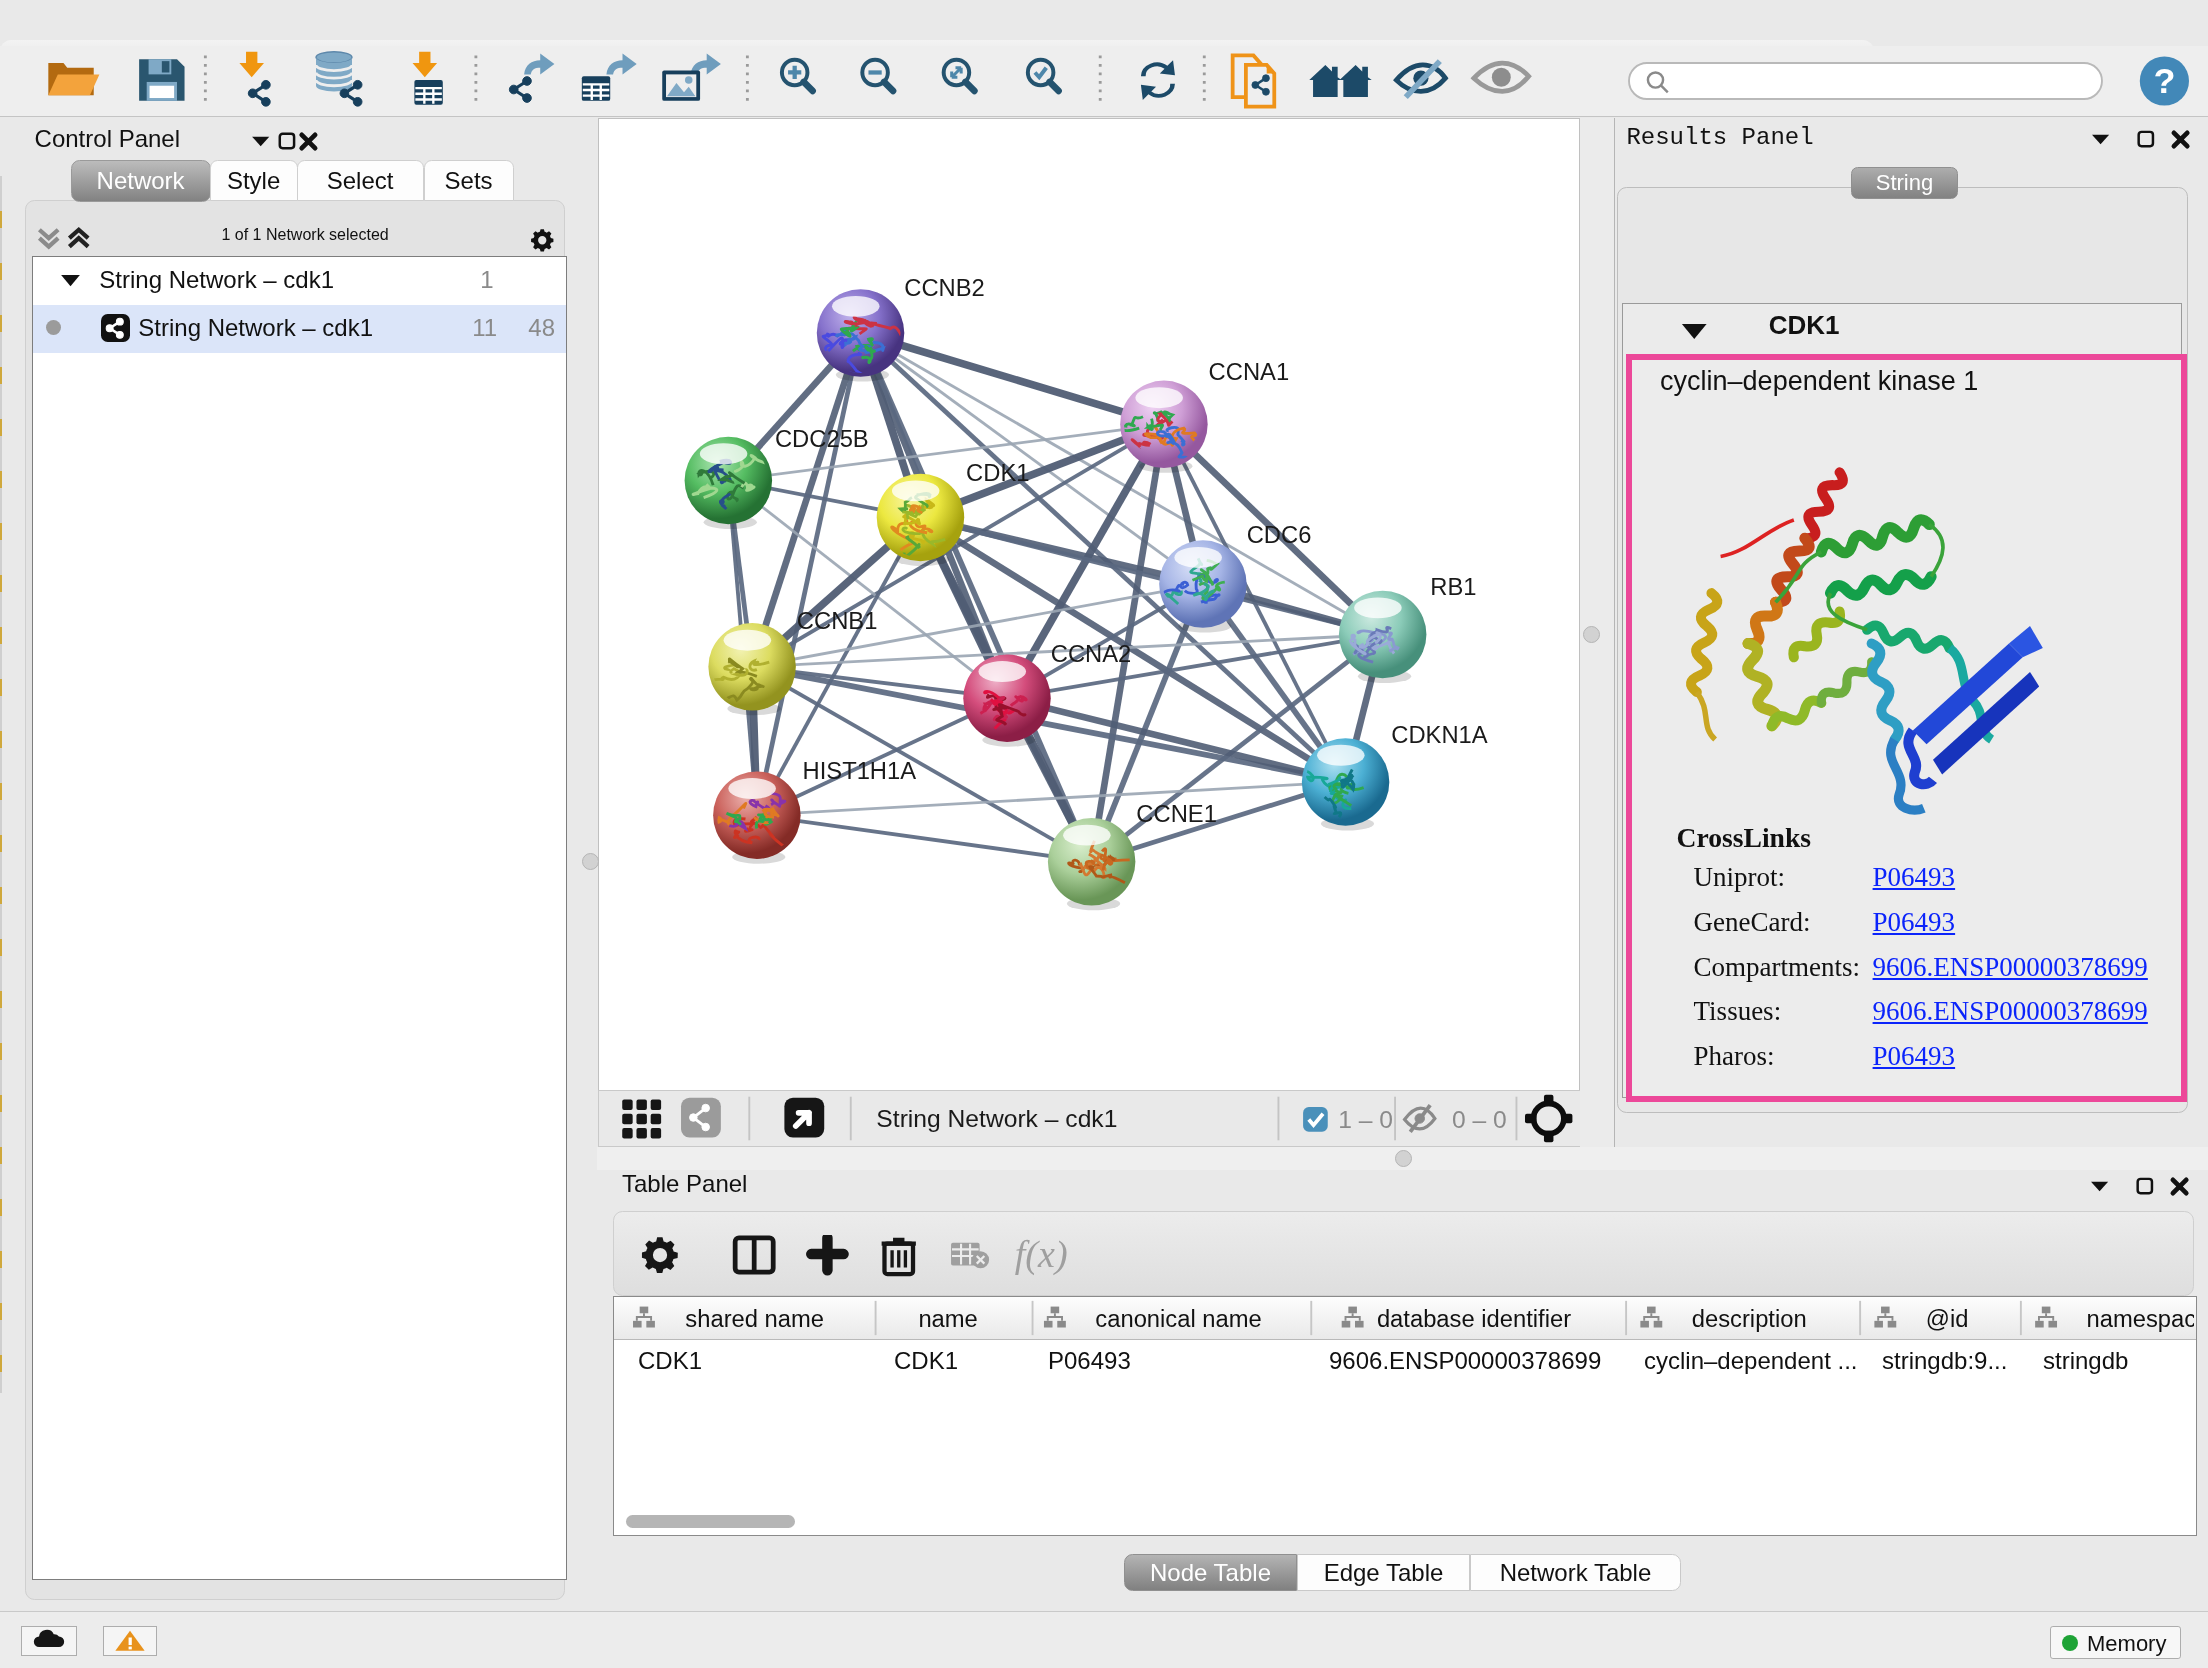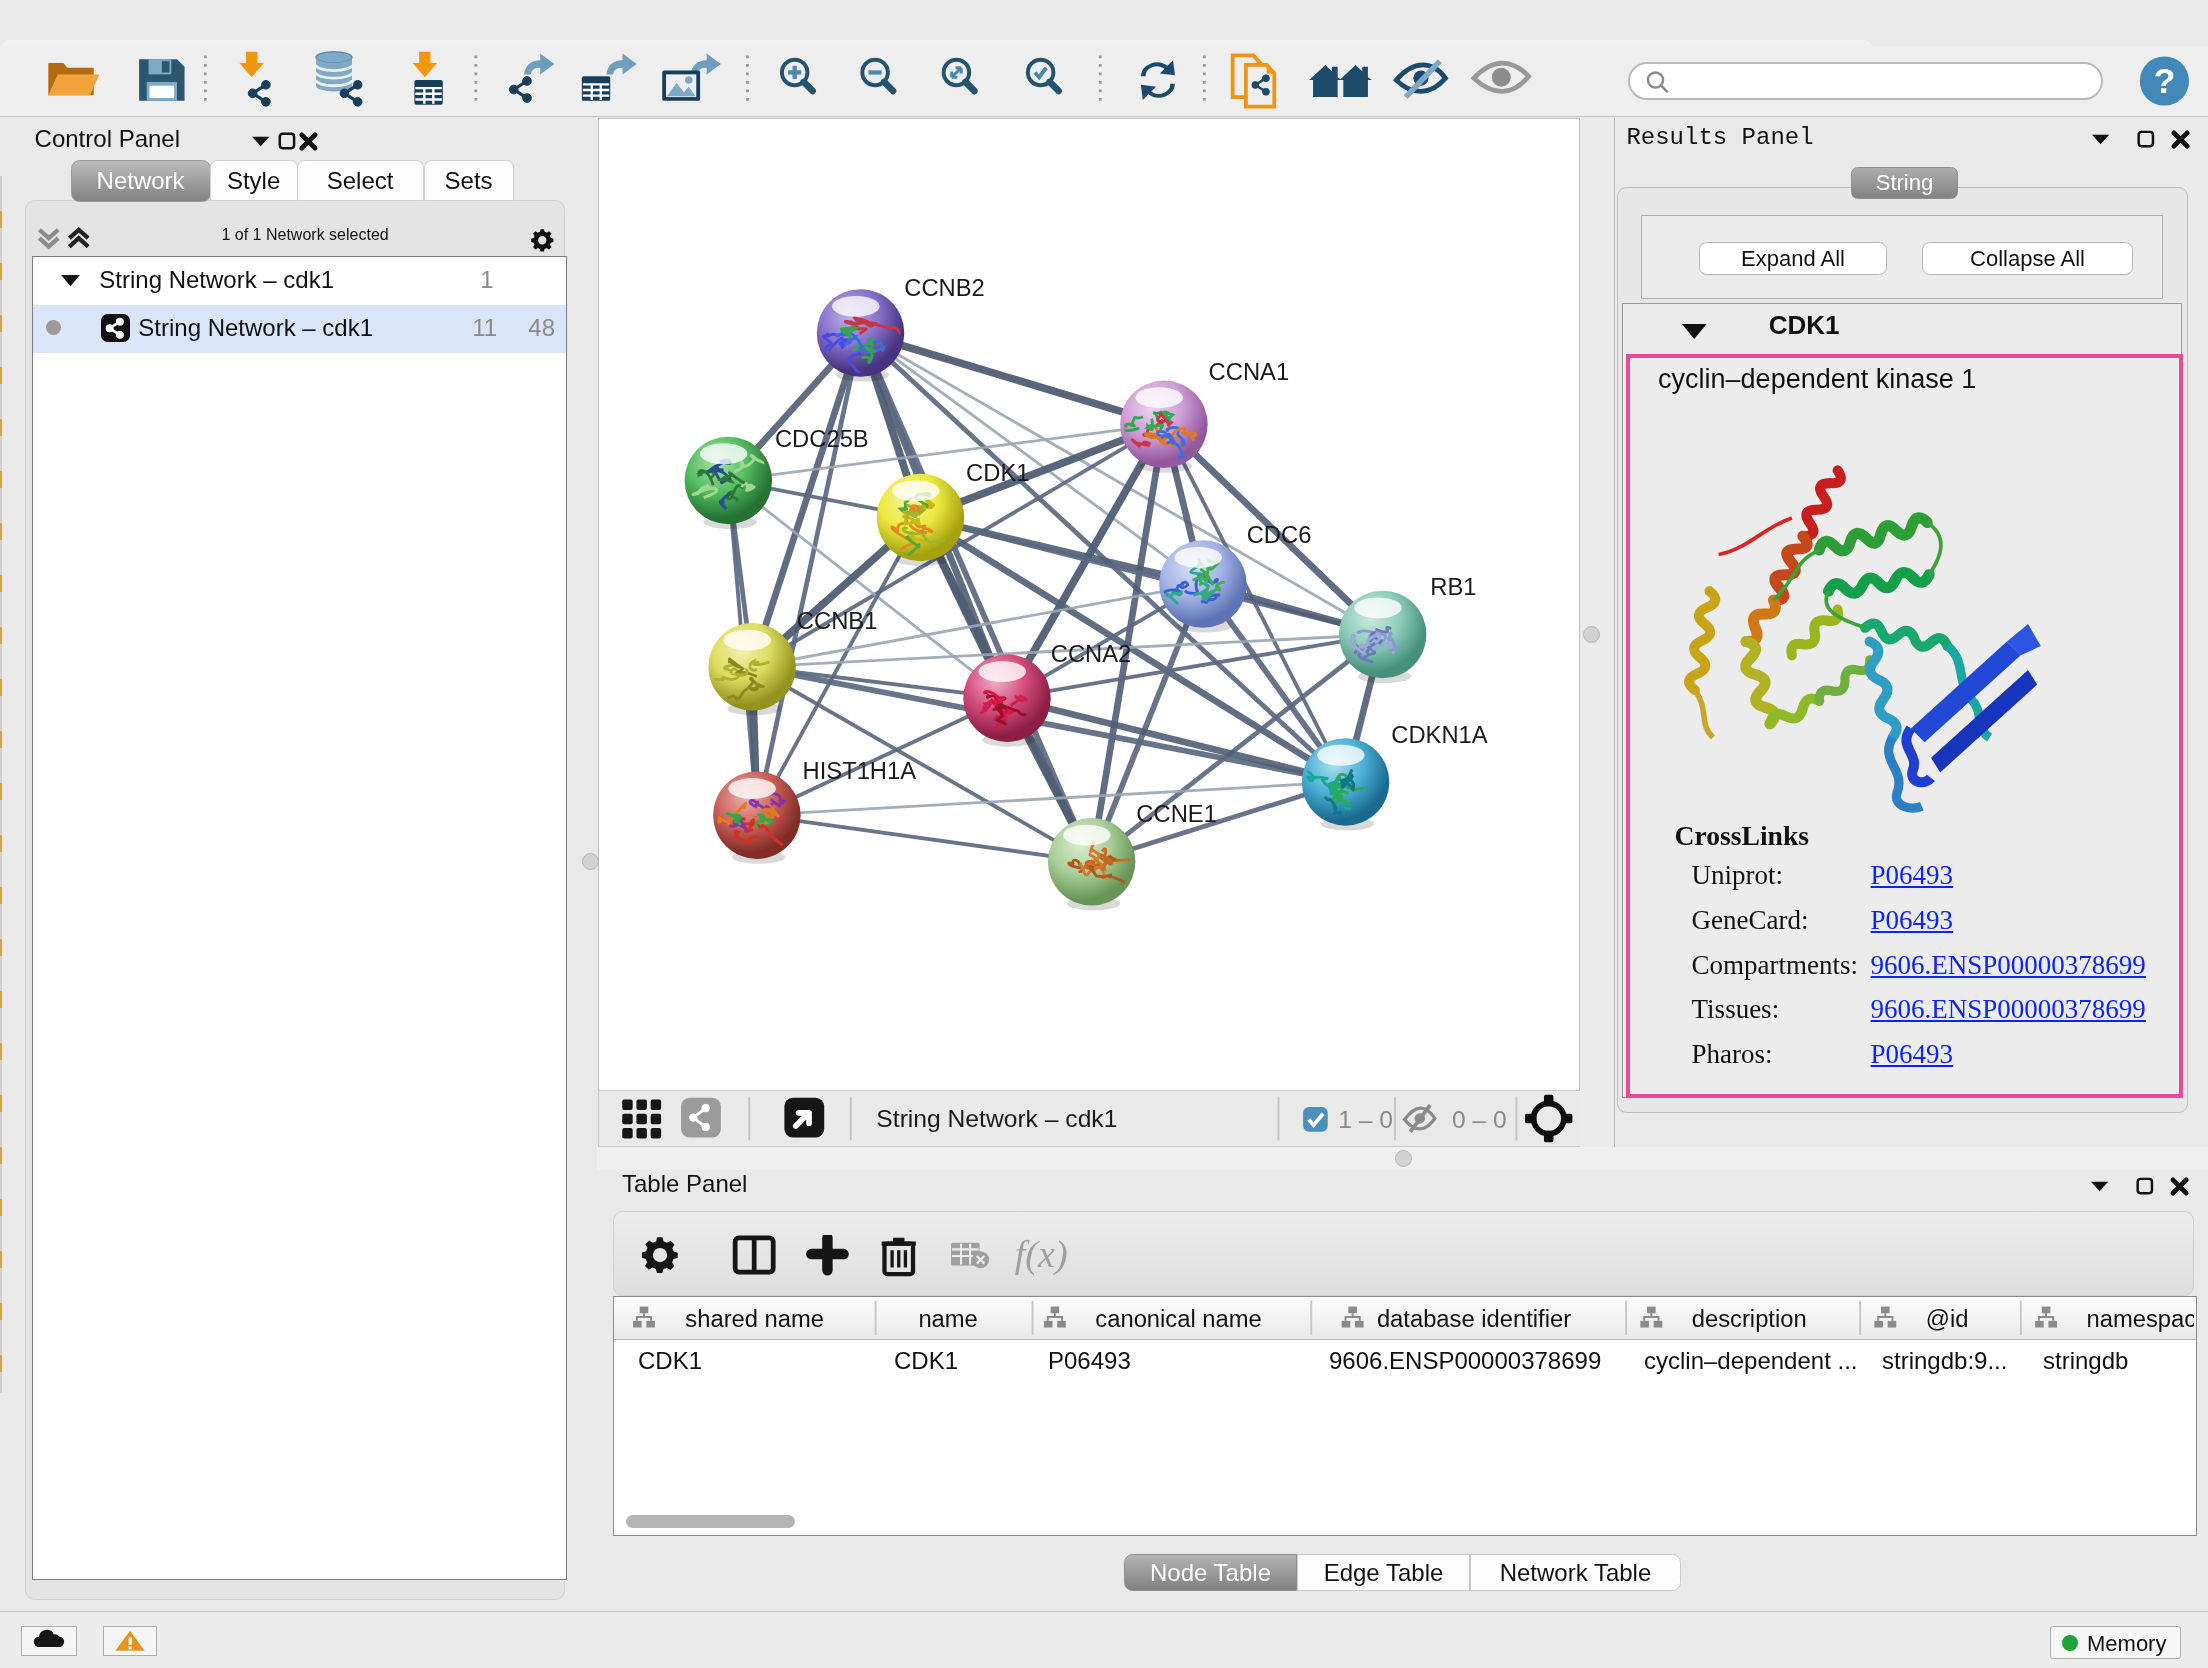--- a/index.html
+++ b/index.html
@@ -600,30 +600,26 @@
   </div>
   <div class="abs" id="resultspanel">
     <div class="abs" style="left:11.4px;top:5.7px;font-size:24px;color:#111;font-family:Liberation Mono, monospace;">Results Panel</div>
     <svg class="panebtns" style="left:477px;top:11.4px;" width="100" height="21" viewBox="0 0 105 22">
       <path d="M0 6 L18 6 L9 16 Z" fill="#111"></path>
       <rect x="49" y="3" width="15" height="15" rx="3" fill="none" stroke="#111" stroke-width="2.6"></rect>
       <path d="M86 4 L100 18 M100 4 L86 18" stroke="#111" stroke-width="5" stroke-linecap="round"></path>
     </svg>
     <div class="abs" style="left:1.9px;top:69px;width:569px;height:924px;background:#e7e7e7;border:1px solid #bdbdbd;border-radius:9.5px;"></div>
     <div class="abs" style="left:236px;top:49px;width:105px;height:29.5px;background:linear-gradient(#adadad,#828282);border:1px solid #909090;border-radius:6.7px;color:#fff;text-align:center;line-height:29.5px;font-size:22px;">String</div>
-    <div class="abs" style="left:26px;top:97px;width:520px;height:82px;border:1px solid #adadad;background:#ebebeb;">
-      <div class="abs" style="left:57px;top:26px;width:186px;height:31px;background:#fff;border:1px solid #b4b4b4;border-radius:7.6px;text-align:center;line-height:31px;font-size:22px;color:#111;">Expand All</div>
-      <div class="abs" style="left:280px;top:26px;width:209px;height:31px;background:#fff;border:1px solid #b4b4b4;border-radius:7.6px;text-align:center;line-height:31px;font-size:22px;color:#111;">Collapse All</div>
-    </div>
     <div class="abs" style="left:6.7px;top:185px;width:558px;height:793px;border:1px solid #9a9a9a;background:#ebebeb;">
       <svg class="abs" style="left:57px;top:17px;" width="28.5" height="21" viewBox="0 0 30 22">
         <path d="M2 3 L28 3 L15 19 Z" fill="#111"></path>
       </svg>
       <div class="abs" style="left:146px;top:5.7px;font-size:26px;font-weight:bold;color:#111;">CDK1</div>
-      <div class="abs" style="left:2.9px;top:50px;width:549px;height:736px;border:4px solid #ec4899;background:#ececec;">
+      <div class="abs" style="left:2.9px;top:50px;width:549px;height:736px;border:6px solid #ec4899;background:#ececec;">
         <div class="abs" style="left:28.5px;top:5.7px;font-size:27px;color:#111;">cyclin–dependent kinase 1</div>
         <svg class="abs" style="left:50px;top:105px;" width="361" height="357" viewBox="0 0 390 390">
 <g>
 <path d="M170 8 Q180 23 162 22 Q144 22 155 37 Q165 51 147 51 Q129 51 140 66 Q150 80 132 80" fill="none" stroke="#c81e1e" stroke-width="11" stroke-linecap="round"></path>
 <path d="M132 80 Q144 94 126 94 Q107 94 119 108 Q131 122 113 122 Q94 122 106 136 Q119 150 100 150" fill="none" stroke="#c2491a" stroke-width="12" stroke-linecap="round"></path>
 <path d="M120 60 C90 70 70 95 40 100" fill="none" stroke="#d22" stroke-width="4"></path>
 <path d="M100 150 Q107 166 90 165 Q73 164 80 180 Q87 196 70 195" fill="none" stroke="#d07716" stroke-width="12" stroke-linecap="round"></path>
 <path d="M30 140 Q44 151 27 158 Q11 165 25 176 Q38 187 22 194 Q6 201 19 212 Q33 223 17 230 Q0 237 14 248" fill="none" stroke="#c8a418" stroke-width="11" stroke-linecap="round"></path>
 <path d="M14 248 C30 270 18 285 34 300" fill="none" stroke="#caa623" stroke-width="6"></path>
 <path d="M70 195 Q88 200 75 213 Q62 226 80 231 Q98 236 86 249 Q73 262 91 267 Q109 272 96 285" fill="none" stroke="#b0b224" stroke-width="12" stroke-linecap="round"></path>

